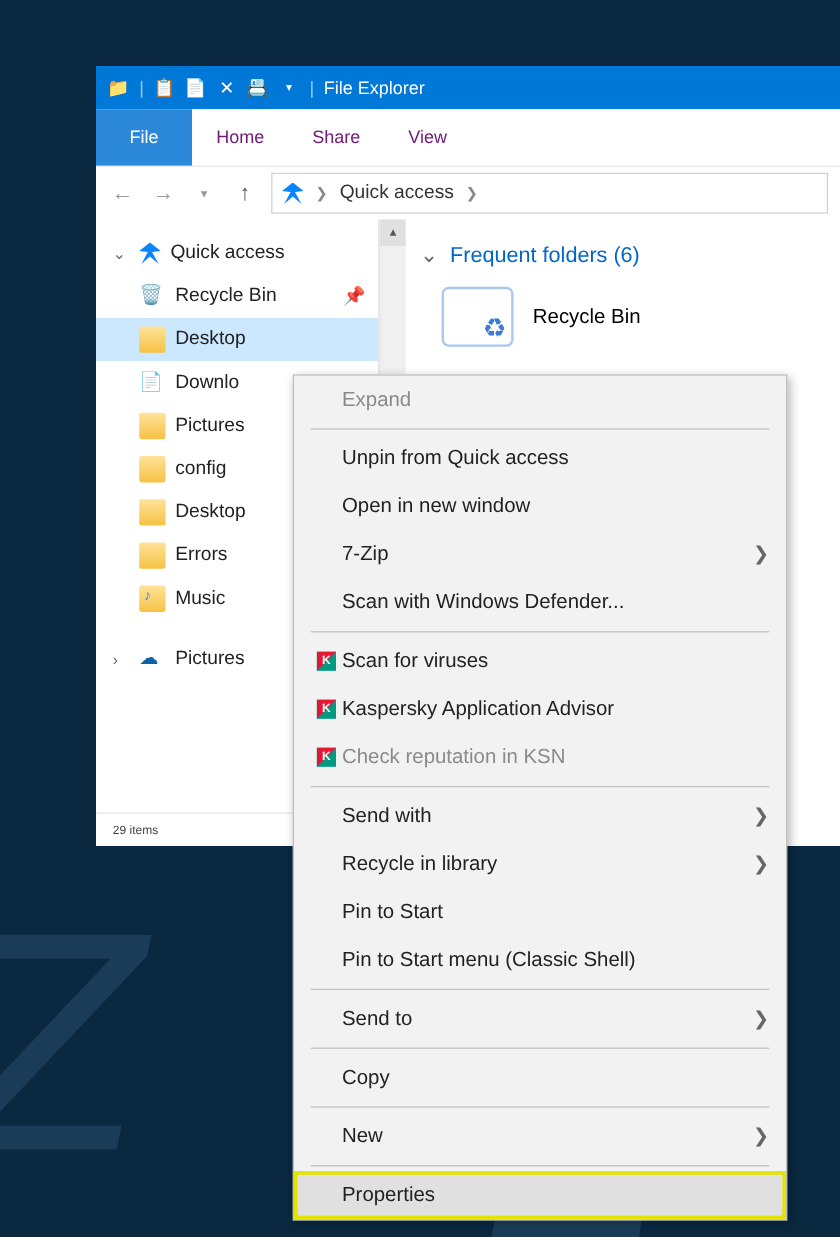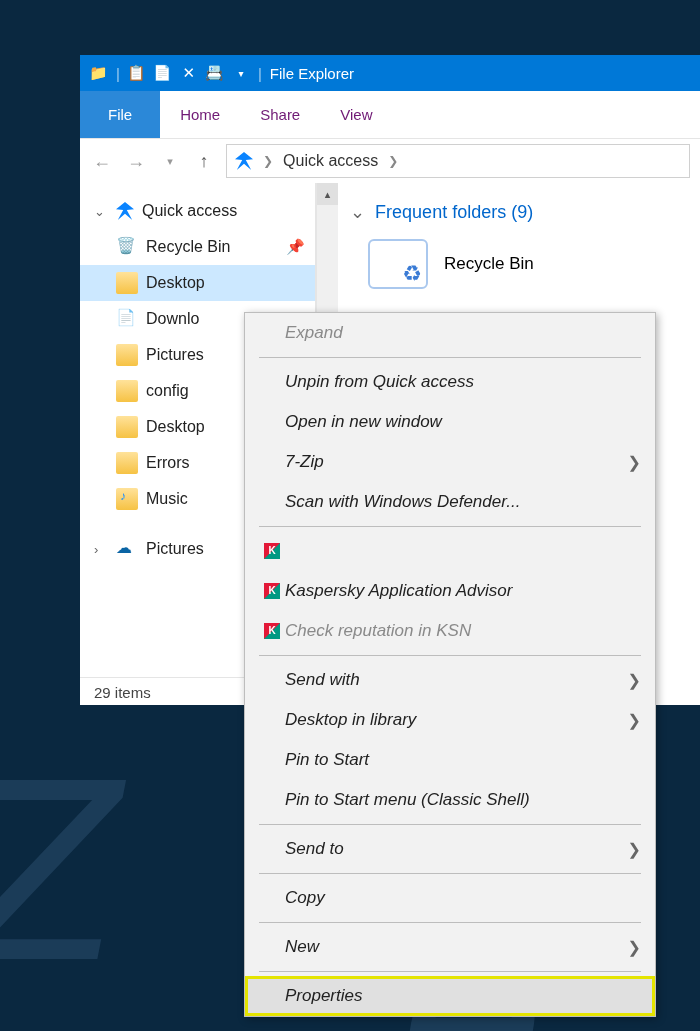--- a/index.html
+++ b/index.html
@@ -20,34 +20,34 @@
 .tree { width:236px; border-right:1px solid #e5e5e5; padding:10px 0; font-size:16px; display:flex; flex-direction:column; }
 .trow { display:flex; align-items:center; gap:8px; height:36px; padding:0 10px 0 14px; cursor:pointer; color:#222; }
 .trow.sel { background:#cce8ff; }
 .trow .chev { width:14px; color:#666; font-size:13px; }
 .trow .lbl { flex:1; white-space:nowrap; overflow:hidden; }
 .trow .pin { color:#888; font-size:15px; }
 .indent1 { padding-left:36px; }
 .indent0 { padding-left:14px; }
 .ficon { width:22px; height:22px; display:inline-block; }
 .fold { background:linear-gradient(#ffe29a,#f6c244); border-radius:2px; }
-.statusbar { height:30px; border-top:1px solid #e5e5e5; padding:0 14px; display:flex; align-items:center; font-size:15px; color:#444; margin-top:auto; }
+.statusbar { height:30px; border-top:1px solid #e5e5e5; padding:0 14px; display:flex; align-items:center; font-size:10px; color:#444; margin-top:auto; }
 .scrollcol { width:22px; background:#f0f0f0; border-left:1px solid #e5e5e5; }
 .scrollcol .up { height:22px; background:#e0e0e0; text-align:center; font-size:11px; color:#555; line-height:22px; }
 .content { flex:1; padding:10px 12px; }
 .freqhdr { display:flex; align-items:center; gap:10px; color:#0066cc; font-size:18px; margin:8px 0 16px; }
 .freqhdr .chev { color:#666; }
 .frow { display:flex; align-items:center; gap:16px; margin-left:18px; }
 .bigicon { width:60px; height:50px; background:#fff; border:2px solid #aac8ee; border-radius:6px; position:relative; }
 .bigicon::after { content:"♻"; position:absolute; right:4px; bottom:0; color:#3a7bd5; font-size:22px; }
 .ctxmenu { position:absolute; left:244px; top:312px; width:412px; background:#f2f2f2; border:1px solid #bdbdbd; box-shadow:2px 2px 8px rgba(0,0,0,.3); font-size:17px; color:#222; }
 .mi { display:flex; align-items:center; height:40px; padding:0 14px; cursor:pointer; }
 .mi.dis { color:#8a8a8a; }
 .mi .mic { width:26px; display:flex; align-items:center; justify-content:center; }
-.mi .mlbl { flex:1;font-style:italic; }
+.mi .mlbl { flex:1; }
 .mi .arr { color:#666; font-size:16px; }
 .msep { height:1px; background:#bdbdbd; margin:4px 14px; }
 .highlight { outline:3px solid #e4e400; outline-offset:-3px; background:#e0e0e0; }
 .kicon { display:inline-block; width:16px; height:16px; background:#009982; position:relative; }
 .kicon::before { content:""; position:absolute; inset:0; background:#e31837; clip-path:polygon(0 0,100% 0,0 100%); }
 .kicon::after { content:"K"; position:absolute; inset:0; color:#fff; font-size:10px; font-weight:bold; text-align:center; line-height:16px; }
 </style>
 </head>
 <body>
 
@@ -140,21 +140,21 @@
       </div>
     </div>
 
     <div class="scrollcol">
       <div class="up">▴</div>
     </div>
 
     <div class="content">
       <div class="freqhdr">
         <span class="chev">⌄</span>
-        <span>Frequent folders (9)</span>
+        <span>Frequent folders (6)</span>
       </div>
       <div class="frow">
         <div class="bigicon"></div>
         <span style="font-size:17px">Recycle Bin</span>
       </div>
     </div>
   </div>
 </div>
 
 <div class="ctxmenu">
@@ -178,20 +178,21 @@
     </div>
   <div class="mi">
       <span class="mic"></span>
       <span class="mlbl">Scan with Windows Defender...</span>
     </div>
   <div class="msep"></div>
   <div class="mi">
       <span class="mic">
         <span class="kicon"></span>
       </span>
+      <span class="mlbl">Scan for viruses</span>
     </div>
   <div class="mi">
       <span class="mic">
         <span class="kicon"></span>
       </span>
       <span class="mlbl">Kaspersky Application Advisor</span>
     </div>
   <div class="mi dis">
       <span class="mic">
         <span class="kicon"></span>
@@ -199,21 +200,21 @@
       <span class="mlbl">Check reputation in KSN</span>
     </div>
   <div class="msep"></div>
   <div class="mi">
       <span class="mic"></span>
       <span class="mlbl">Send with</span>
       <span class="arr">❯</span>
     </div>
   <div class="mi">
       <span class="mic"></span>
-      <span class="mlbl">Desktop in library</span>
+      <span class="mlbl">Recycle in library</span>
       <span class="arr">❯</span>
     </div>
   <div class="mi">
       <span class="mic"></span>
       <span class="mlbl">Pin to Start</span>
     </div>
   <div class="mi">
       <span class="mic"></span>
       <span class="mlbl">Pin to Start menu (Classic Shell)</span>
     </div>

